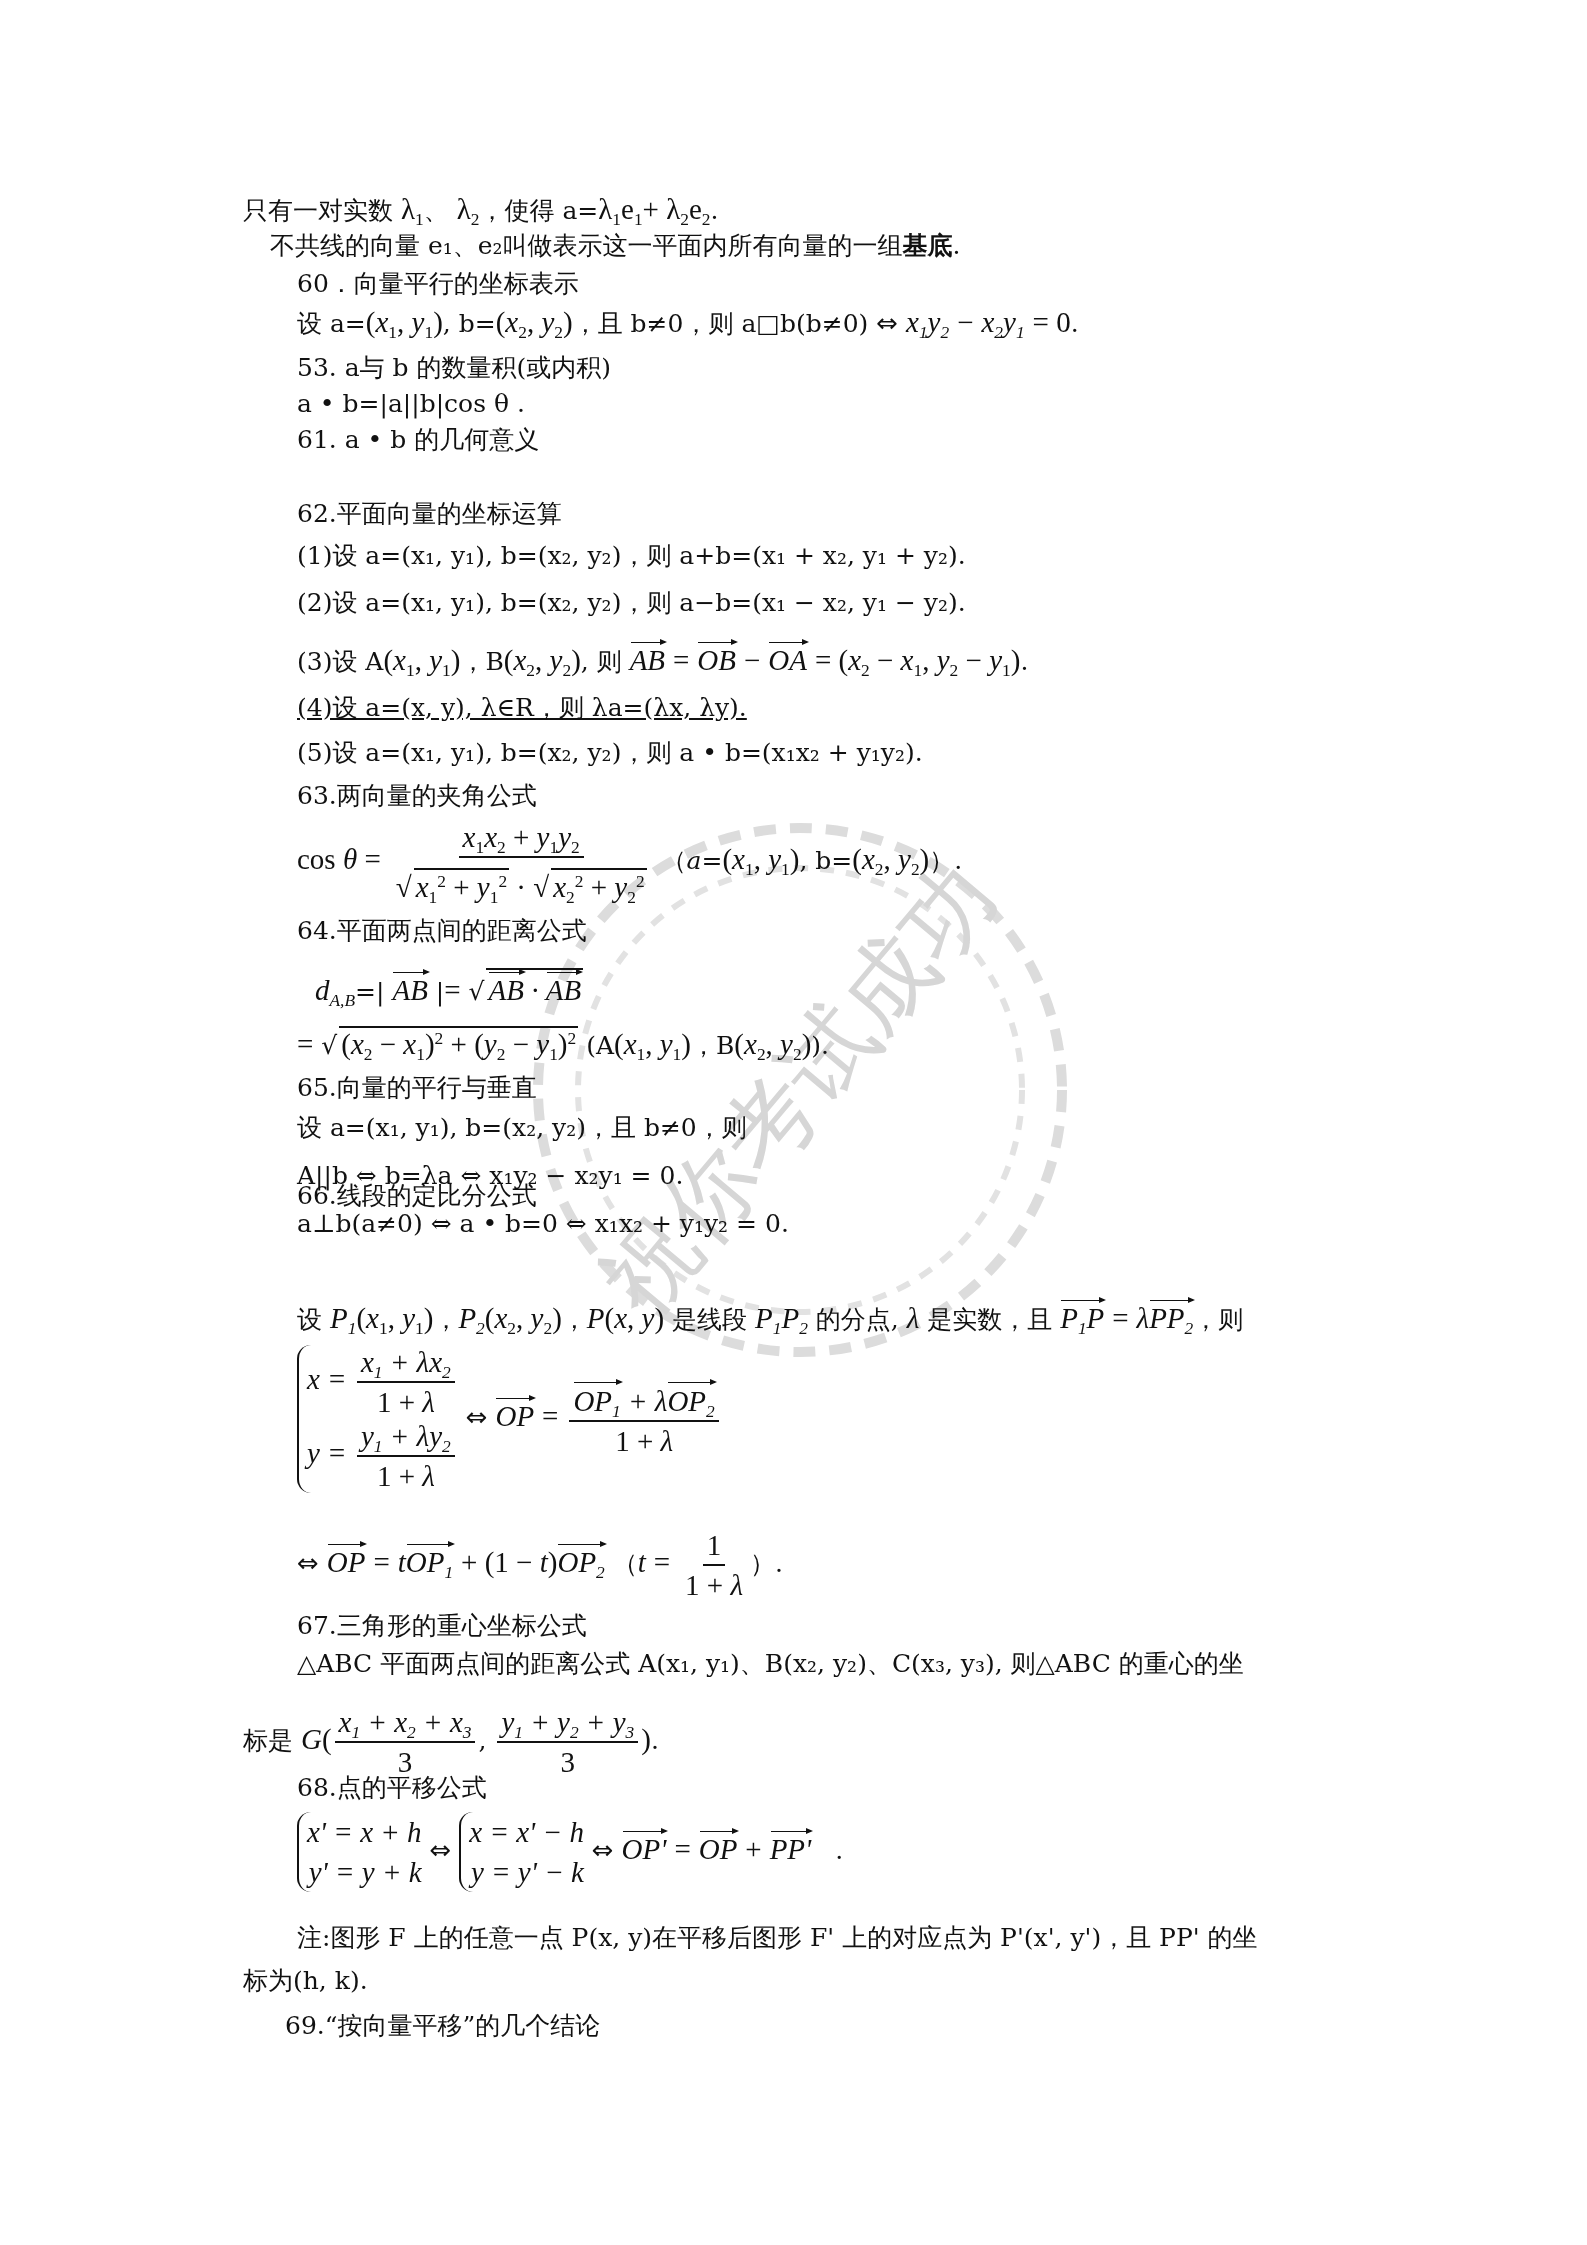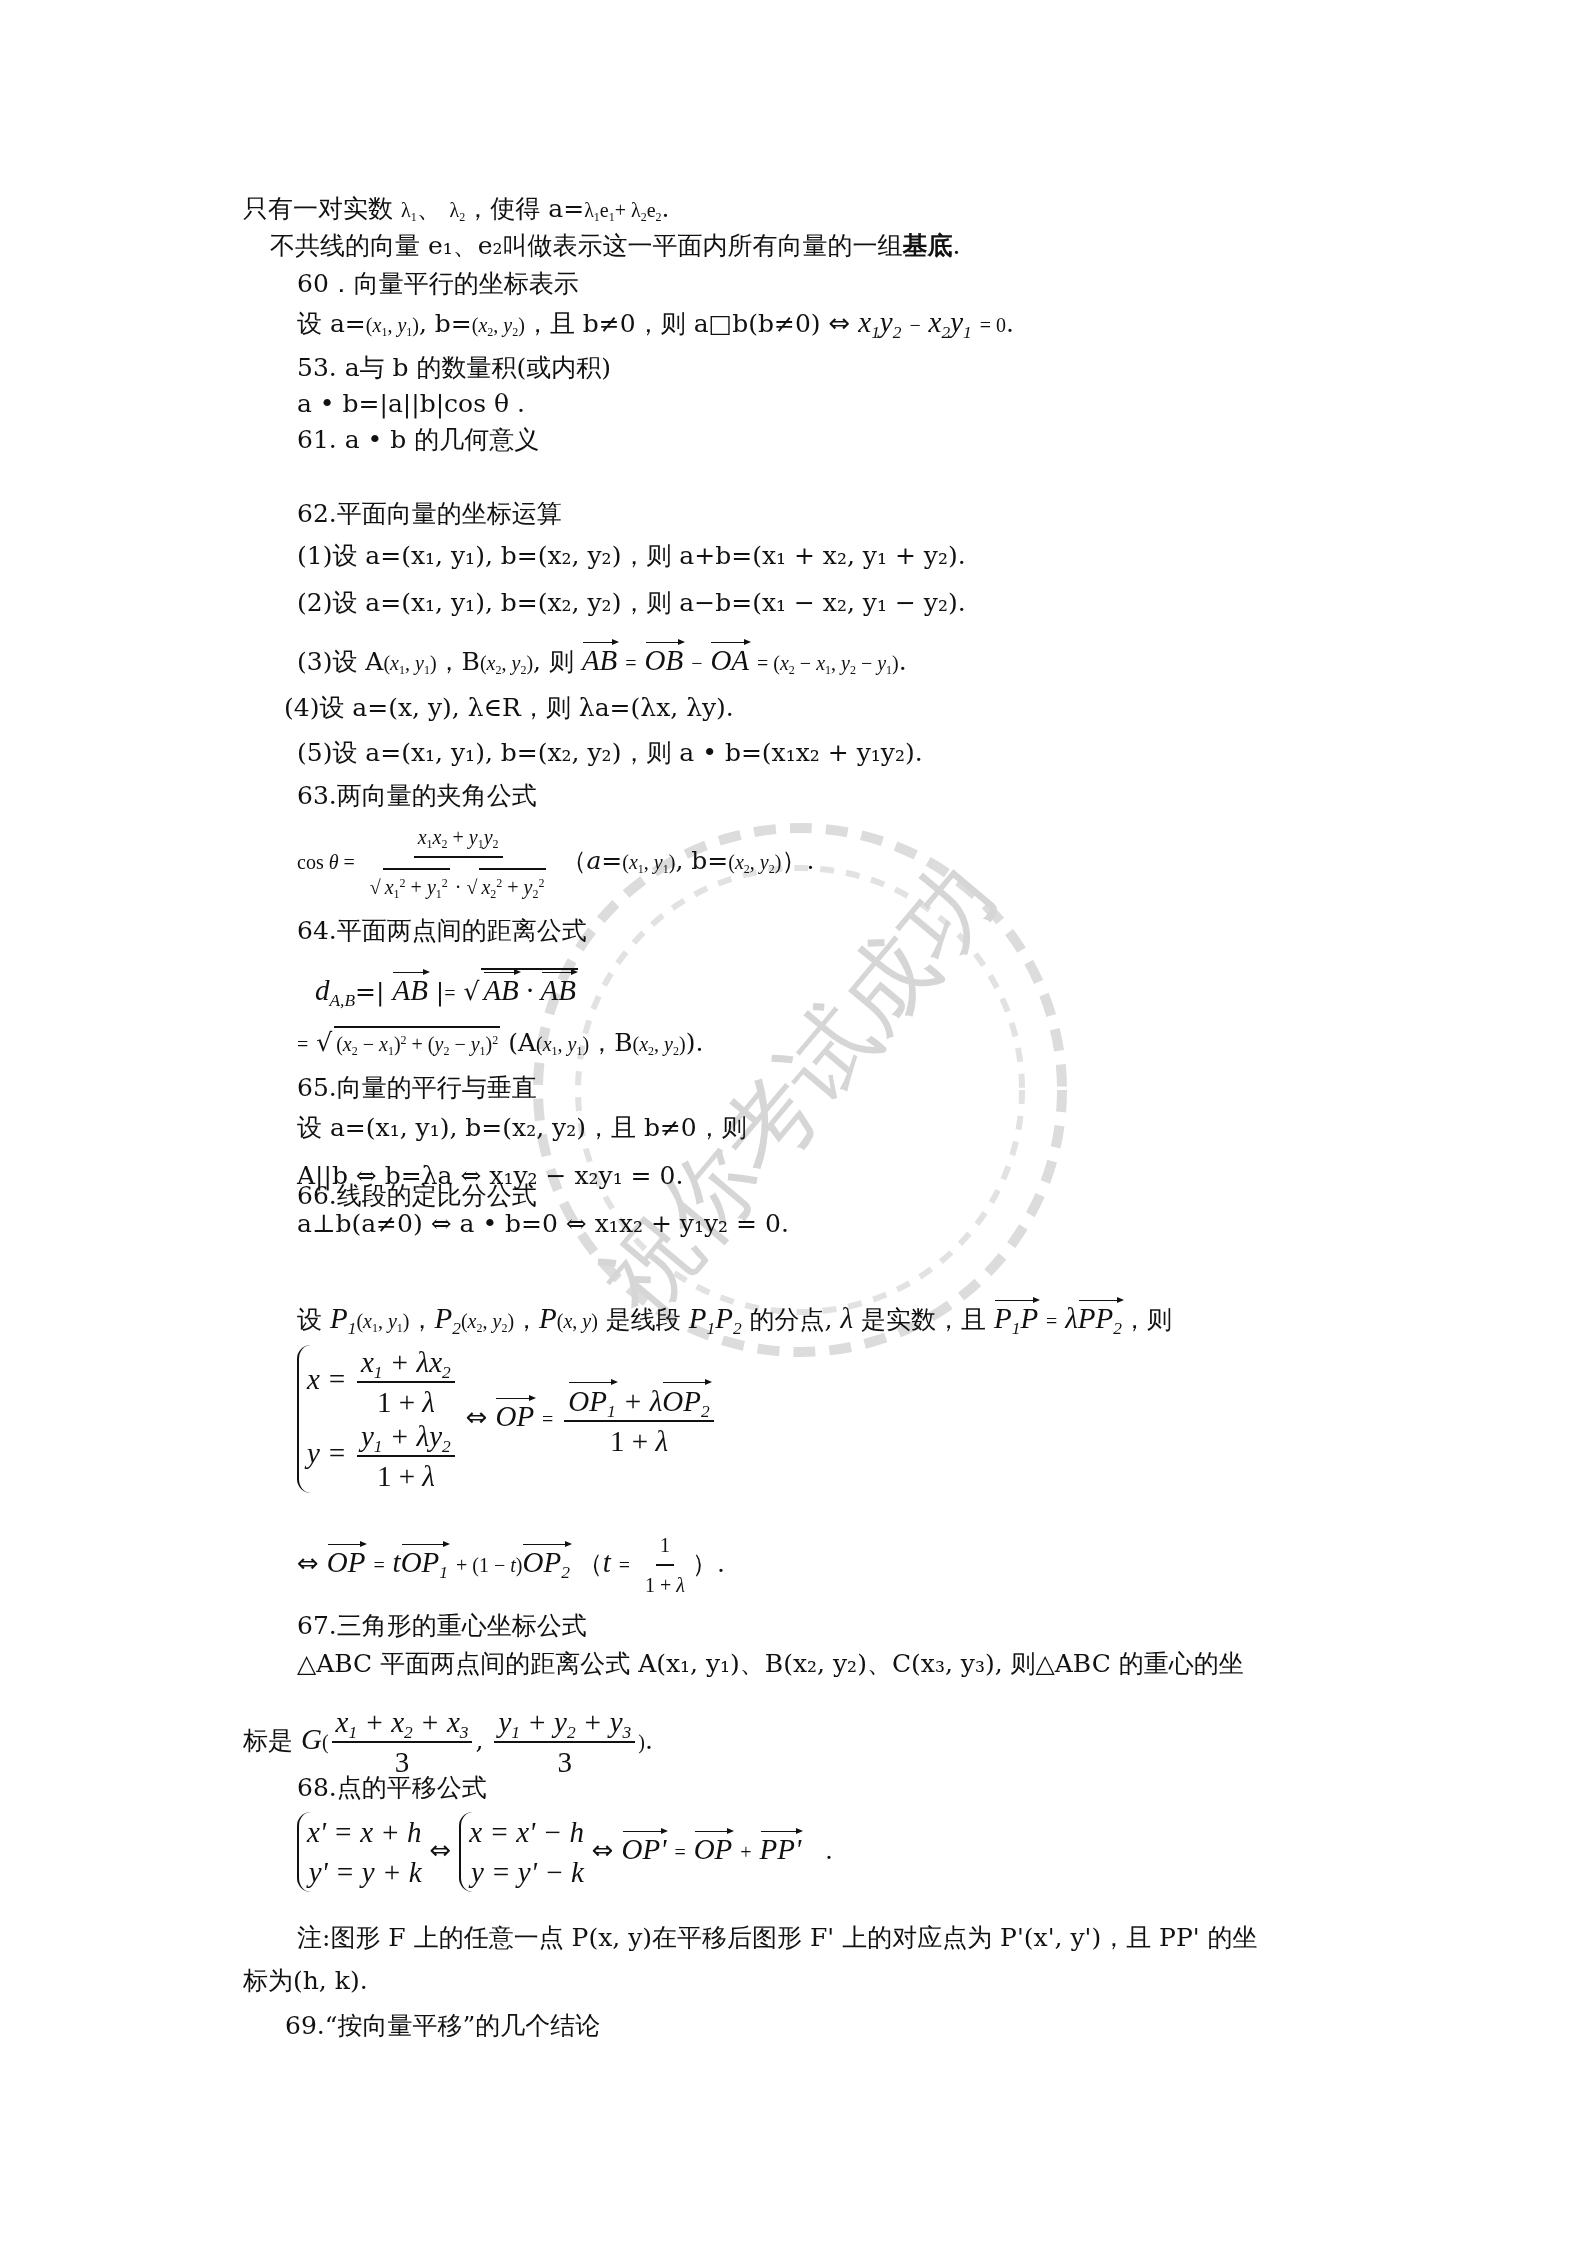--- a/index.html
+++ b/index.html
@@ -2,21 +2,21 @@
 <html><head>
   <meta charset="utf-8">
   <style>
     html, body { margin: 0; padding: 0; background: #ffffff; }
     body { width: 1587px; height: 2245px; position: relative; overflow: hidden;
            font-family: "DejaVu Serif", serif; color: #111; }
     .page { position: absolute; left: 0; top: 0; width: 1587px; height: 2245px; }
     .ln { position: absolute; white-space: nowrap; font-size: 25px; line-height: 32px;
           font-family: "DejaVu Serif", serif; }
     .m { font-family: "Liberation Serif", serif; font-style: italic; font-size: 29px; text-align: right; }
-    .r { font-family: "Liberation Serif", serif; font-size: 20px; }
+    .r { font-family: "Liberation Serif", serif; font-size: 29px; }
     .b { font-weight: bold; }
     sub { font-size: 60%; vertical-align: -0.35em; line-height: 0; }
     sup { font-size: 60%; vertical-align: 0.6em; line-height: 0; }
     .vec { display: inline-block; position: relative; padding-top: 4px; }
     .vec::before { content: ""; position: absolute; left: 1px; right: 0; top: 2px;
                    border-top: 1.5px solid #111; }
     .vec::after { content: ""; position: absolute; right: -2px; top: -1px;
                   border-left: 7px solid #111; border-top: 3.5px solid transparent;
                   border-bottom: 3.5px solid transparent; }
     .frac { display: inline-flex; flex-direction: column; align-items: center;
@@ -59,21 +59,21 @@
   <div class="ln" style="left:297px; top:388px;">a • b=|a||b|cos θ .</div>
 
   <div class="ln" style="left:297px; top:424px;">61. a • b 的几何意义</div>
 
   <div class="ln" style="left:297px; top:498px;">62.平面向量的坐标运算</div>
   <div class="ln" style="left:297px; top:540px;">(1)设 a=(x₁, y₁), b=(x₂, y₂)，则 a+b=(x₁ + x₂, y₁ + y₂).</div>
   <div class="ln" style="left:297px; top:587px;">(2)设 a=(x₁, y₁), b=(x₂, y₂)，则 a−b=(x₁ − x₂, y₁ − y₂).</div>
   <div class="ln" style="left:297px; top:640px;">
     (3)设 A<span class="r">(<i>x</i><sub>1</sub>, <i>y</i><sub>1</sub>)</span>，B<span class="r">(<i>x</i><sub>2</sub>, <i>y</i><sub>2</sub>)</span>, 则 <span class="m vec">AB</span> <span class="r">=</span> <span class="m vec">OB</span> <span class="r">−</span> <span class="m vec">OA</span> <span class="r">= (<i>x</i><sub>2</sub> − <i>x</i><sub>1</sub>, <i>y</i><sub>2</sub> − <i>y</i><sub>1</sub>)</span>.
   </div>
-  <div class="ln" style="left:284px; top:692px;">(4)设 a=(x, y), λ∈R，则 λa=(λx, λy).</div>
+  <div class="ln" style="left:297px; top:692px;text-decoration:underline;">(4)设 a=(x, y), λ∈R，则 λa=(λx, λy).</div>
   <div class="ln" style="left:297px; top:737px;">(5)设 a=(x₁, y₁), b=(x₂, y₂)，则 a • b=(x₁x₂ + y₁y₂).</div>
 
   <div class="ln" style="left:297px; top:780px;">63.两向量的夹角公式</div>
   <div class="ln" style="left:297px; top:820px;">
     <span class="r">cos <i>θ</i> =</span>
     <span class="frac r">
         <span class="num"><i>x</i><sub>1</sub><i>x</i><sub>2</sub> + <i>y</i><sub>1</sub><i>y</i><sub>2</sub></span>
         <span class="den">√<span class="sqrt"><i>x</i><sub>1</sub><sup>2</sup> + <i>y</i><sub>1</sub><sup>2</sup></span> · √<span class="sqrt"><i>x</i><sub>2</sub><sup>2</sup> + <i>y</i><sub>2</sub><sup>2</sup></span></span>
       </span>
     （<i>a</i>=<span class="r">(<i>x</i><sub>1</sub>, <i>y</i><sub>1</sub>)</span>, b=<span class="r">(<i>x</i><sub>2</sub>, <i>y</i><sub>2</sub>)</span>）.

